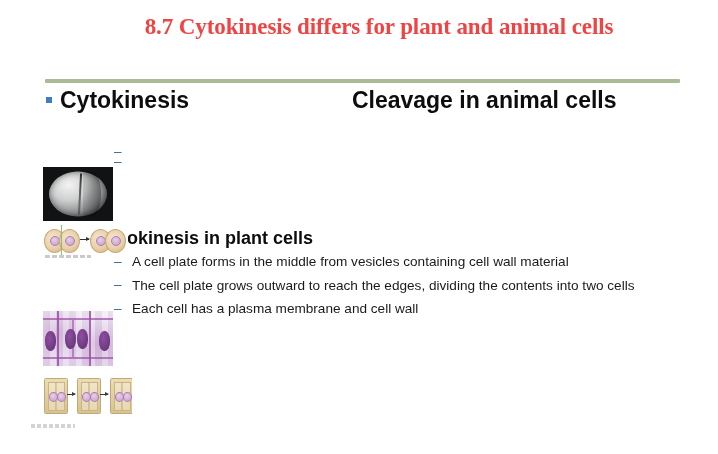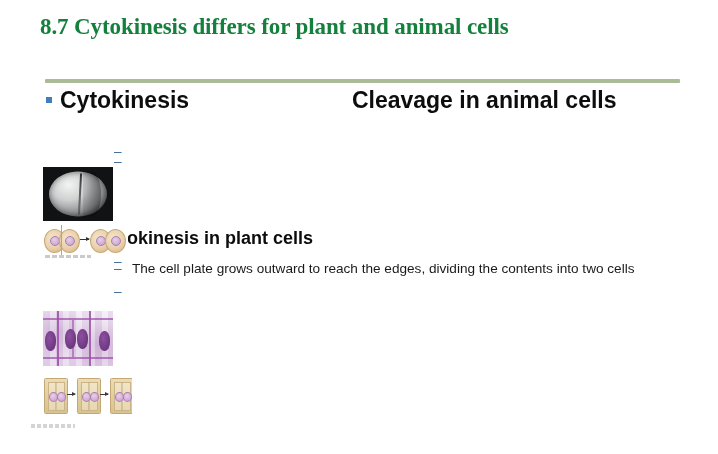--- a/index.html
+++ b/index.html
@@ -21,25 +21,26 @@
     inset: 0;
     background: #ffffff;
   }
 
   
   .slide-title {
     position: absolute;
     left: 0;
     right: 0;
     top: 14px;
+    text-align: center;
     font-family: "Liberation Serif", "DejaVu Serif", serif;
     font-weight: bold;
     font-size: 23px;
     letter-spacing: -0.1px;
-    color: #15803d;
+    color: #ef4444;
     white-space: nowrap;
     margin-left: 40px;
   }
 
   
   .divider {
     position: absolute;
     left: 45px;
     top: 79px;
     width: 635px;
@@ -406,27 +407,29 @@
       <div class="l2" style="margin-top:10px;">
         <span class="dash">–</span>
       </div>
     </div>
 
     <div class="heading-plant">Cytokinesis in plant cells</div>
 
     <div class="grp-plant">
       <div class="l2">
         <span class="dash">–</span>
+        <span>A cell plate forms in the middle from vesicles containing cell wall material</span>
       </div>
       <div class="l2" style="margin-top:7px;">
         <span class="dash">–</span>
         <span>The cell plate grows outward to reach the edges, dividing the contents into two cells</span>
       </div>
       <div class="l2" style="margin-top:7px;">
         <span class="dash">–</span>
+        <span>Each cell has a plasma membrane and cell wall</span>
       </div>
     </div>
 
   </div>
 
   <div class="fig fig-animal-micro">
     <div class="egg"></div>
   </div>
 
   <div class="fig fig-animal-diagram">

